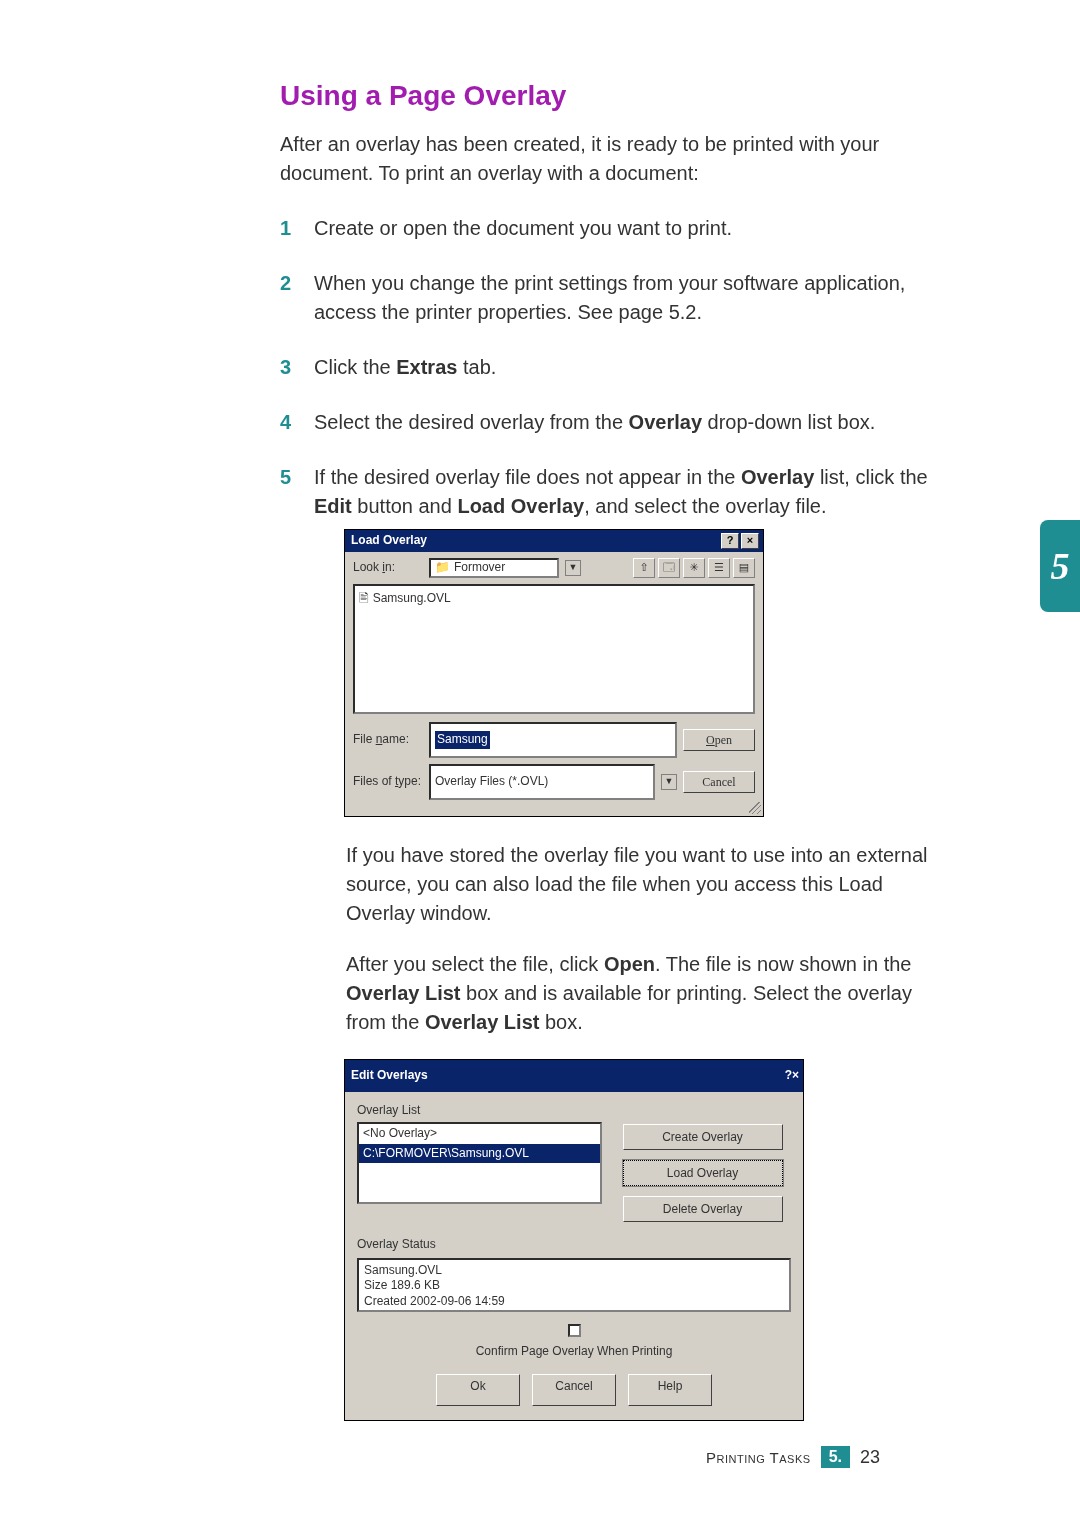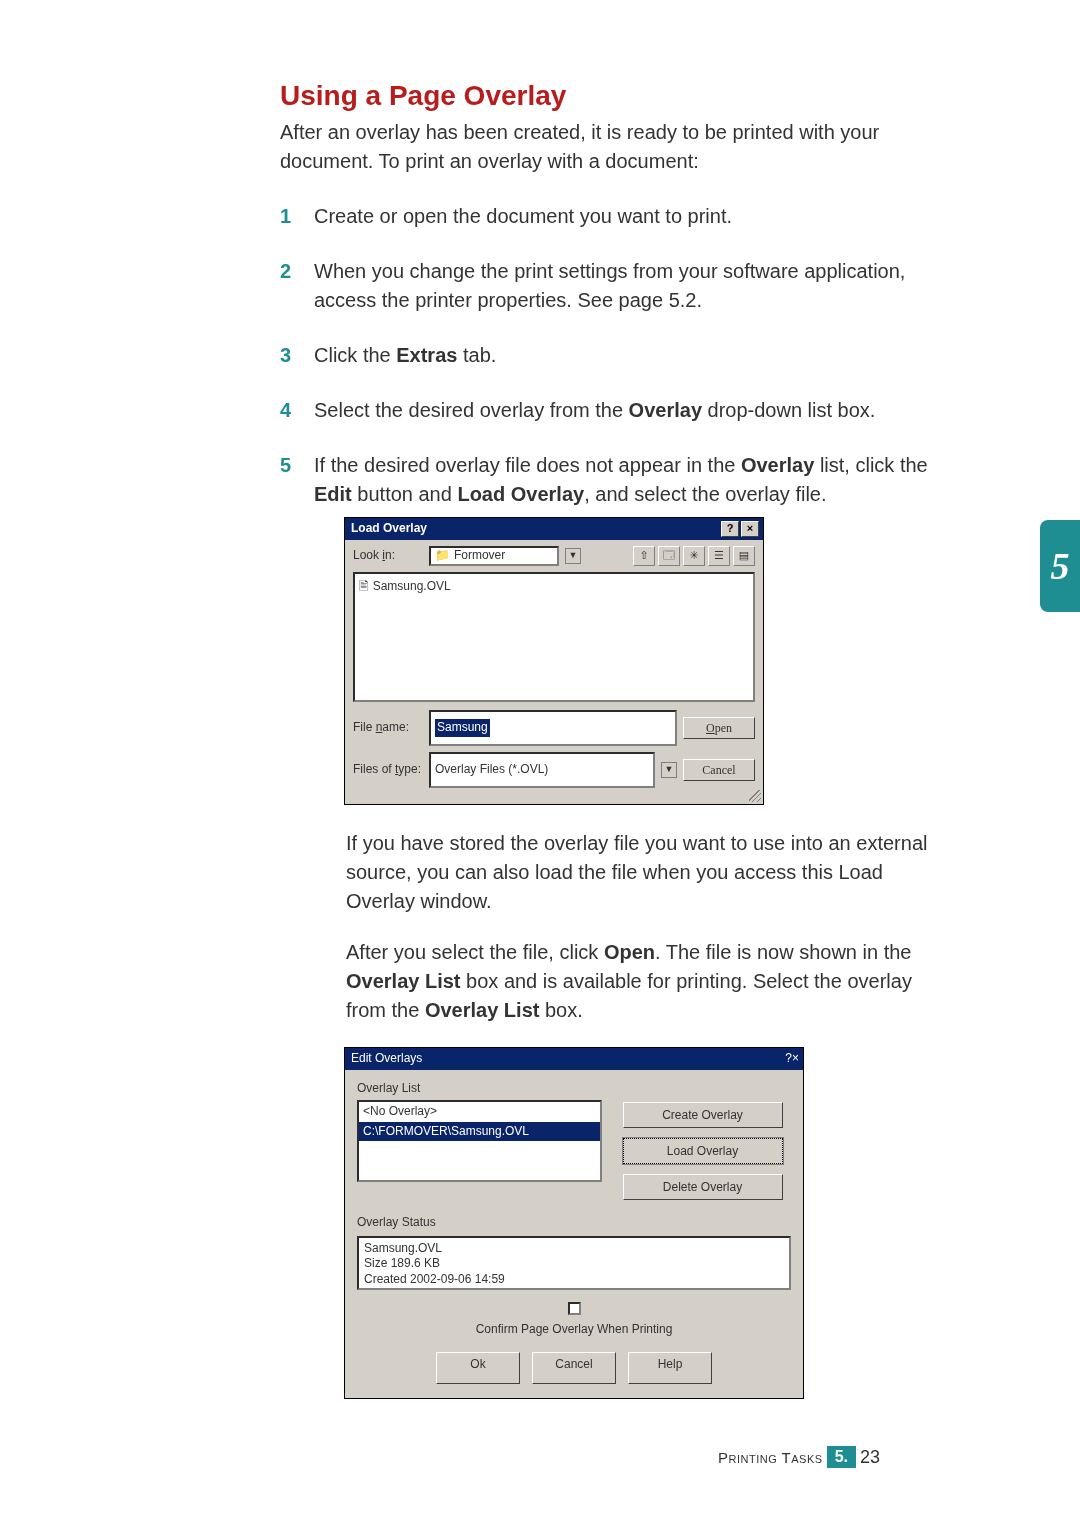--- a/index.html
+++ b/index.html
@@ -1,28 +1,28 @@
 <!DOCTYPE html>
 <html><head>
 <meta charset="utf-8">
 <style>
   * { box-sizing: border-box; margin: 0; padding: 0; }
   html, body { width: 1080px; height: 1523px; background: #f7f7f7; font-family: Verdana, Geneva, sans-serif; color: #333; }
   .page { width: 1080px; height: 1523px; position: relative; background: #fff; padding: 80px 70px 60px 280px; }
-  h2 { font-size: 28px; font-weight: bold; color: #b91c1c; margin-bottom: 6px; }
+  h2 { font-size: 28px; font-weight: bold; color: #a21caf; margin-bottom: 18px; }
   p.lead { font-size: 20px; line-height: 1.45; margin-bottom: 26px; max-width: 640px; }
   ol.steps { list-style: none; counter-reset: step; max-width: 650px; }
   ol.steps > li { position: relative; padding-left: 34px; margin-bottom: 26px; font-size: 20px; line-height: 1.45; }
   ol.steps > li .num { position: absolute; left: 0; top: 0; font-weight: bold; color: #1f8e93; font-size: 20px; }
   .b { font-weight: bold; }
 
   .chapter-tab { position: absolute; right: 0; top: 520px; width: 40px; height: 92px; background: #1f8e93; border-top-left-radius: 8px; border-bottom-left-radius: 8px; display: flex; align-items: center; justify-content: center; }
   .chapter-tab span { color: #fff; font-style: italic; font-family: Georgia, 'Times New Roman', serif; font-size: 38px; font-weight: bold; }
 
-  .footer { position: absolute; right: 200px; bottom: 55px; font-size: 15px; display: flex; align-items: center; gap: 4px; margin-top: 20px; }
+  .footer { position: absolute; right: 200px; bottom: 55px; font-size: 15px; display: flex; align-items: center; gap: 10px; margin-top: 20px; }
   .footer .caps { font-variant: small-caps; letter-spacing: 0.5px; }
   .footer .badge { background: #1f8e93; color: #fff; padding: 2px 8px; font-weight: bold; font-size: 16px; }
   .footer .pg { font-size: 18px; color: #333; }
 
   
   .dlg { width: 420px; margin: 8px 0 24px 30px; border: 1px solid #000; font-family: Tahoma, sans-serif; font-size: 12px; background: #d4d0c8; position: relative; }
   .dlg .titlebar { height: 22px; background: linear-gradient(#0a246a,#0a246a); color: #fff; display: flex; align-items: center; padding: 0 4px 0 6px; font-weight: bold; font-size: 12px; }
   .dlg .titlebar .spacer { flex: 1; }
   .dlg .tbtn { width: 18px; height: 16px; background: #d4d0c8; border: 1px solid #fff; border-right-color:#404040; border-bottom-color:#404040; margin-left: 2px; display:flex; align-items:center; justify-content:center; font-size:11px; color:#000; font-weight:bold; }
   .dlg-body { padding: 6px 8px 10px; }
@@ -42,21 +42,21 @@
   .txt-sel { background:#0a246a; color:#fff; padding:0 2px; }
   .btn { width:72px; height:22px; background:#d4d0c8; border:1px solid #fff; border-right-color:#404040; border-bottom-color:#404040; font-size:12px; font-family:Tahoma; text-align:center; line-height:20px; }
   .resize { position:absolute; right:2px; bottom:2px; width:12px; height:12px; background:
       linear-gradient(135deg, transparent 0 40%, #808080 40% 46%, transparent 46% 60%, #808080 60% 66%, transparent 66% 80%, #808080 80% 86%, transparent 86%); }
 
   .after-dlg { margin-left: 32px; max-width: 610px; }
   .after-dlg p { font-size: 20px; line-height: 1.45; margin-bottom: 22px; }
 
   
   .dlg2 { width: 460px; margin: 8px 0 0 30px; border: 1px solid #000; font-family: Tahoma, sans-serif; font-size: 12px; background: #d4d0c8; }
-  .dlg2 .titlebar { height: 22px; background: linear-gradient(#0a246a,#0a246a); color:#fff; display:flex; align-items:center; padding:0 4px 0 6px; font-weight:normal; font-size:12px; }
+  .dlg2 .titlebar { height: 32px; background: linear-gradient(#0a246a,#0a246a); color:#fff; display:flex; align-items:center; padding:0 4px 0 6px; font-weight:bold; font-size:12px; }
   .dlg2 .titlebar .spacer { flex:1; }
   .dlg2-body { padding: 10px 12px 14px; }
   .list-lbl { font-size:12px; margin-bottom:3px; }
   .flexrow { display:flex; gap:12px; }
   .listbox { width: 245px; height: 82px; background:#fff; border:2px inset #808080; font-size:12px; }
   .listbox div { padding:1px 4px; }
   .listbox .sel { background:#0a246a; color:#fff; }
   .btncol { display:flex; flex-direction:column; gap:10px; flex:1; align-items:center; padding-top: 2px; }
   .btn2 { width: 160px; height: 26px; background:#d4d0c8; border:1px solid #fff; border-right-color:#404040; border-bottom-color:#404040; text-align:center; line-height:24px; font-size:12px; }
   .btn2.focused { border:1px dotted #000; outline:1px solid #808080; }

